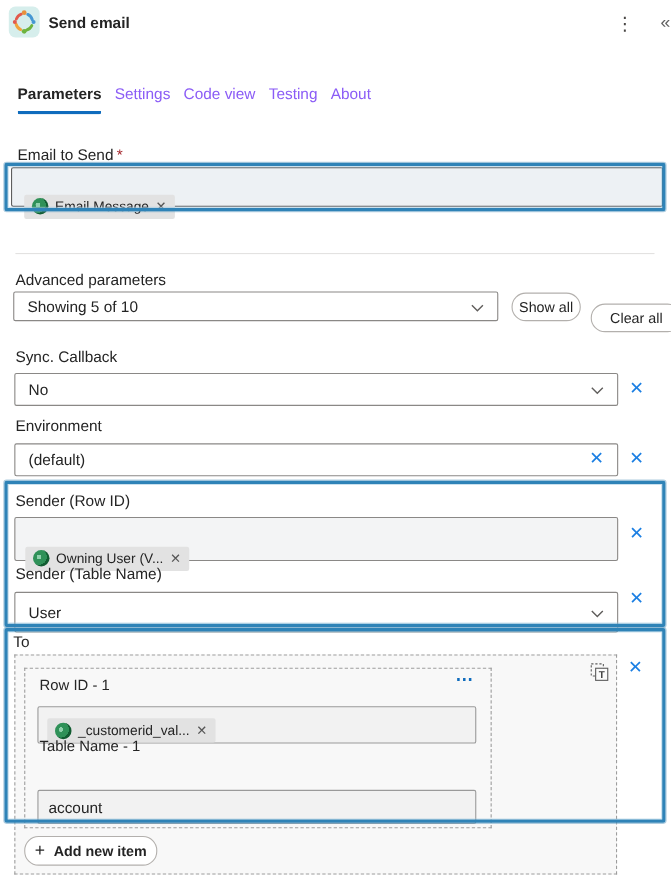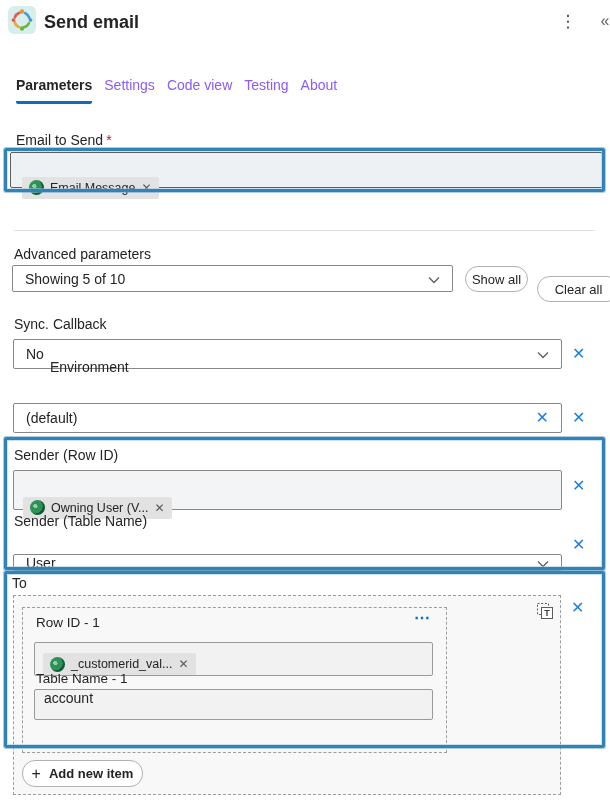--- a/index.html
+++ b/index.html
@@ -7,21 +7,21 @@
   .canvas {
     position: relative; width: 610px; height: 808px;
     background:#fff; overflow:hidden;
     font-family:"Liberation Sans", sans-serif; color:#242424;
   }
   .abs { position:absolute; }
 
   
   .hdr-icon { left:8px; top:6px; width:28px; height:28px; border-radius:6px;
     background:#d6eeec; display:flex; align-items:center; justify-content:center; }
-  .hdr-title { left:44px; top:12px; font-size:18px; font-weight:700; }
+  .hdr-title { left:44px; top:12px; font-size:14px; font-weight:700; }
   .icon-btn { background:none; border:none; cursor:pointer; color:#484644;
     font-family:"Liberation Sans",sans-serif; line-height:1; }
   .hdr-more { left:556px; top:9px; width:24px; height:24px; font-size:17px; }
   .hdr-collapse { left:596px; top:11px; width:18px; height:20px; font-size:16px; color:#616161; }
 
   
   .tabs { left:16px; top:77px; display:flex; gap:12px; }
   .tab { font-size:14px; color:#8b5cf6; padding-bottom:8px; border-bottom:3px solid transparent; cursor:pointer; }
   .tab.active { font-weight:700; color:#242424; border-bottom-color:#0f6cbd; border-radius:0 0 2px 2px; }
 
@@ -53,49 +53,49 @@
   .btn { position:absolute; height:26px; border:1px solid #b3b0ad; border-radius:13px; background:#fff;
     font-size:13px; color:#242424; display:flex; align-items:center; justify-content:center;
     font-family:"Liberation Sans",sans-serif; cursor:pointer; }
   .show-all { left:465px; top:266px; width:63px; }
   .clear-all { left:537px; top:276px; width:83px; }
 
   
   .sync-label { left:14px; top:316px; }
   .sync-dd { left:13px; top:339px; width:549px; height:30px; }
   .sync-x { left:572px; top:346px; }
-  .env-label { left:14px; top:359px;margin-left:36px; }
+  .env-label { left:14px; top:379px; }
   .env-input { left:13px; top:403px; width:549px; height:30px; cursor:text; }
   .env-x { left:572px; top:410px; }
 
   
   .sr-label { left:14px; top:447px; }
   .sr-field { left:13px; top:470px; width:549px; height:40px; background:#f3f4f5;
     border:1px solid #8a8886; border-radius:2px; display:flex; align-items:center; padding:0 9px; }
   .sr-x { left:572px; top:478px; }
   .st-label { left:14px; top:513px; }
-  .st-dd { left:13px; top:554px; width:549px; height:17px; }
+  .st-dd { left:13px; top:538px; width:549px; height:37px; }
   .st-x { left:572px; top:537px; }
 
   
   .to-label { left:12px; top:575px; }
   .outer-dash { left:13px; top:595px; width:548px; height:200px;
     border:1px dashed #9d9d9d; background:#f8f8f8; }
   .copy-btn { left:533px; top:599px; width:24px; height:24px; display:flex;
     align-items:center; justify-content:center; background:none; border:none; cursor:pointer; }
   .to-x { left:571px; top:600px; }
   .inner-dash { left:22px; top:607px; width:425px; height:146px; border:1px dashed #9d9d9d; }
   .row-label { left:36px; top:615px; font-size:13.5px; }
   .row-menu { left:414px; top:608px; color:#0f6cbd; font-size:16px; letter-spacing:1px;
     background:none; border:none; cursor:pointer; font-weight:700; }
   .row-field { left:34px; top:642px; width:399px; height:34px; background:#f2f2f2;
     border:1px solid #9a9a9a; border-radius:2px; display:flex; align-items:flex-end; padding:0 8px; }
   .table-label { left:36px; top:671px; font-size:13.5px; }
-  .acct-input { left:34px; top:689px; width:399px; height:31px; background:#f2f2f2;
-    border:1px solid #9a9a9a; border-radius:2px; display:flex; align-items:flex-start;
+  .acct-input { left:34px; top:718px; width:399px; height:31px; background:#f2f2f2;
+    border:1px solid #9a9a9a; border-radius:2px; display:flex; align-items:center;
     padding:0 9px; font-size:14px; cursor:text; }
   .add-btn { left:22px; top:760px; width:121px; height:27px; gap:8px; font-weight:700; }
   .add-btn .plus { font-size:16px; font-weight:400; }
 
   
   .hl { position:absolute; border:3px solid #2f83b7; border-radius:2px;
     box-shadow: 0 0 0 1px rgba(110,164,199,.55), inset 0 0 0 1px rgba(160,200,224,.55);
     pointer-events:none; }
   .hl-email  { left:4px; top:148px; width:601px; height:44px; }
   .hl-sender { left:4px; top:437px; width:601px; height:133px; }

